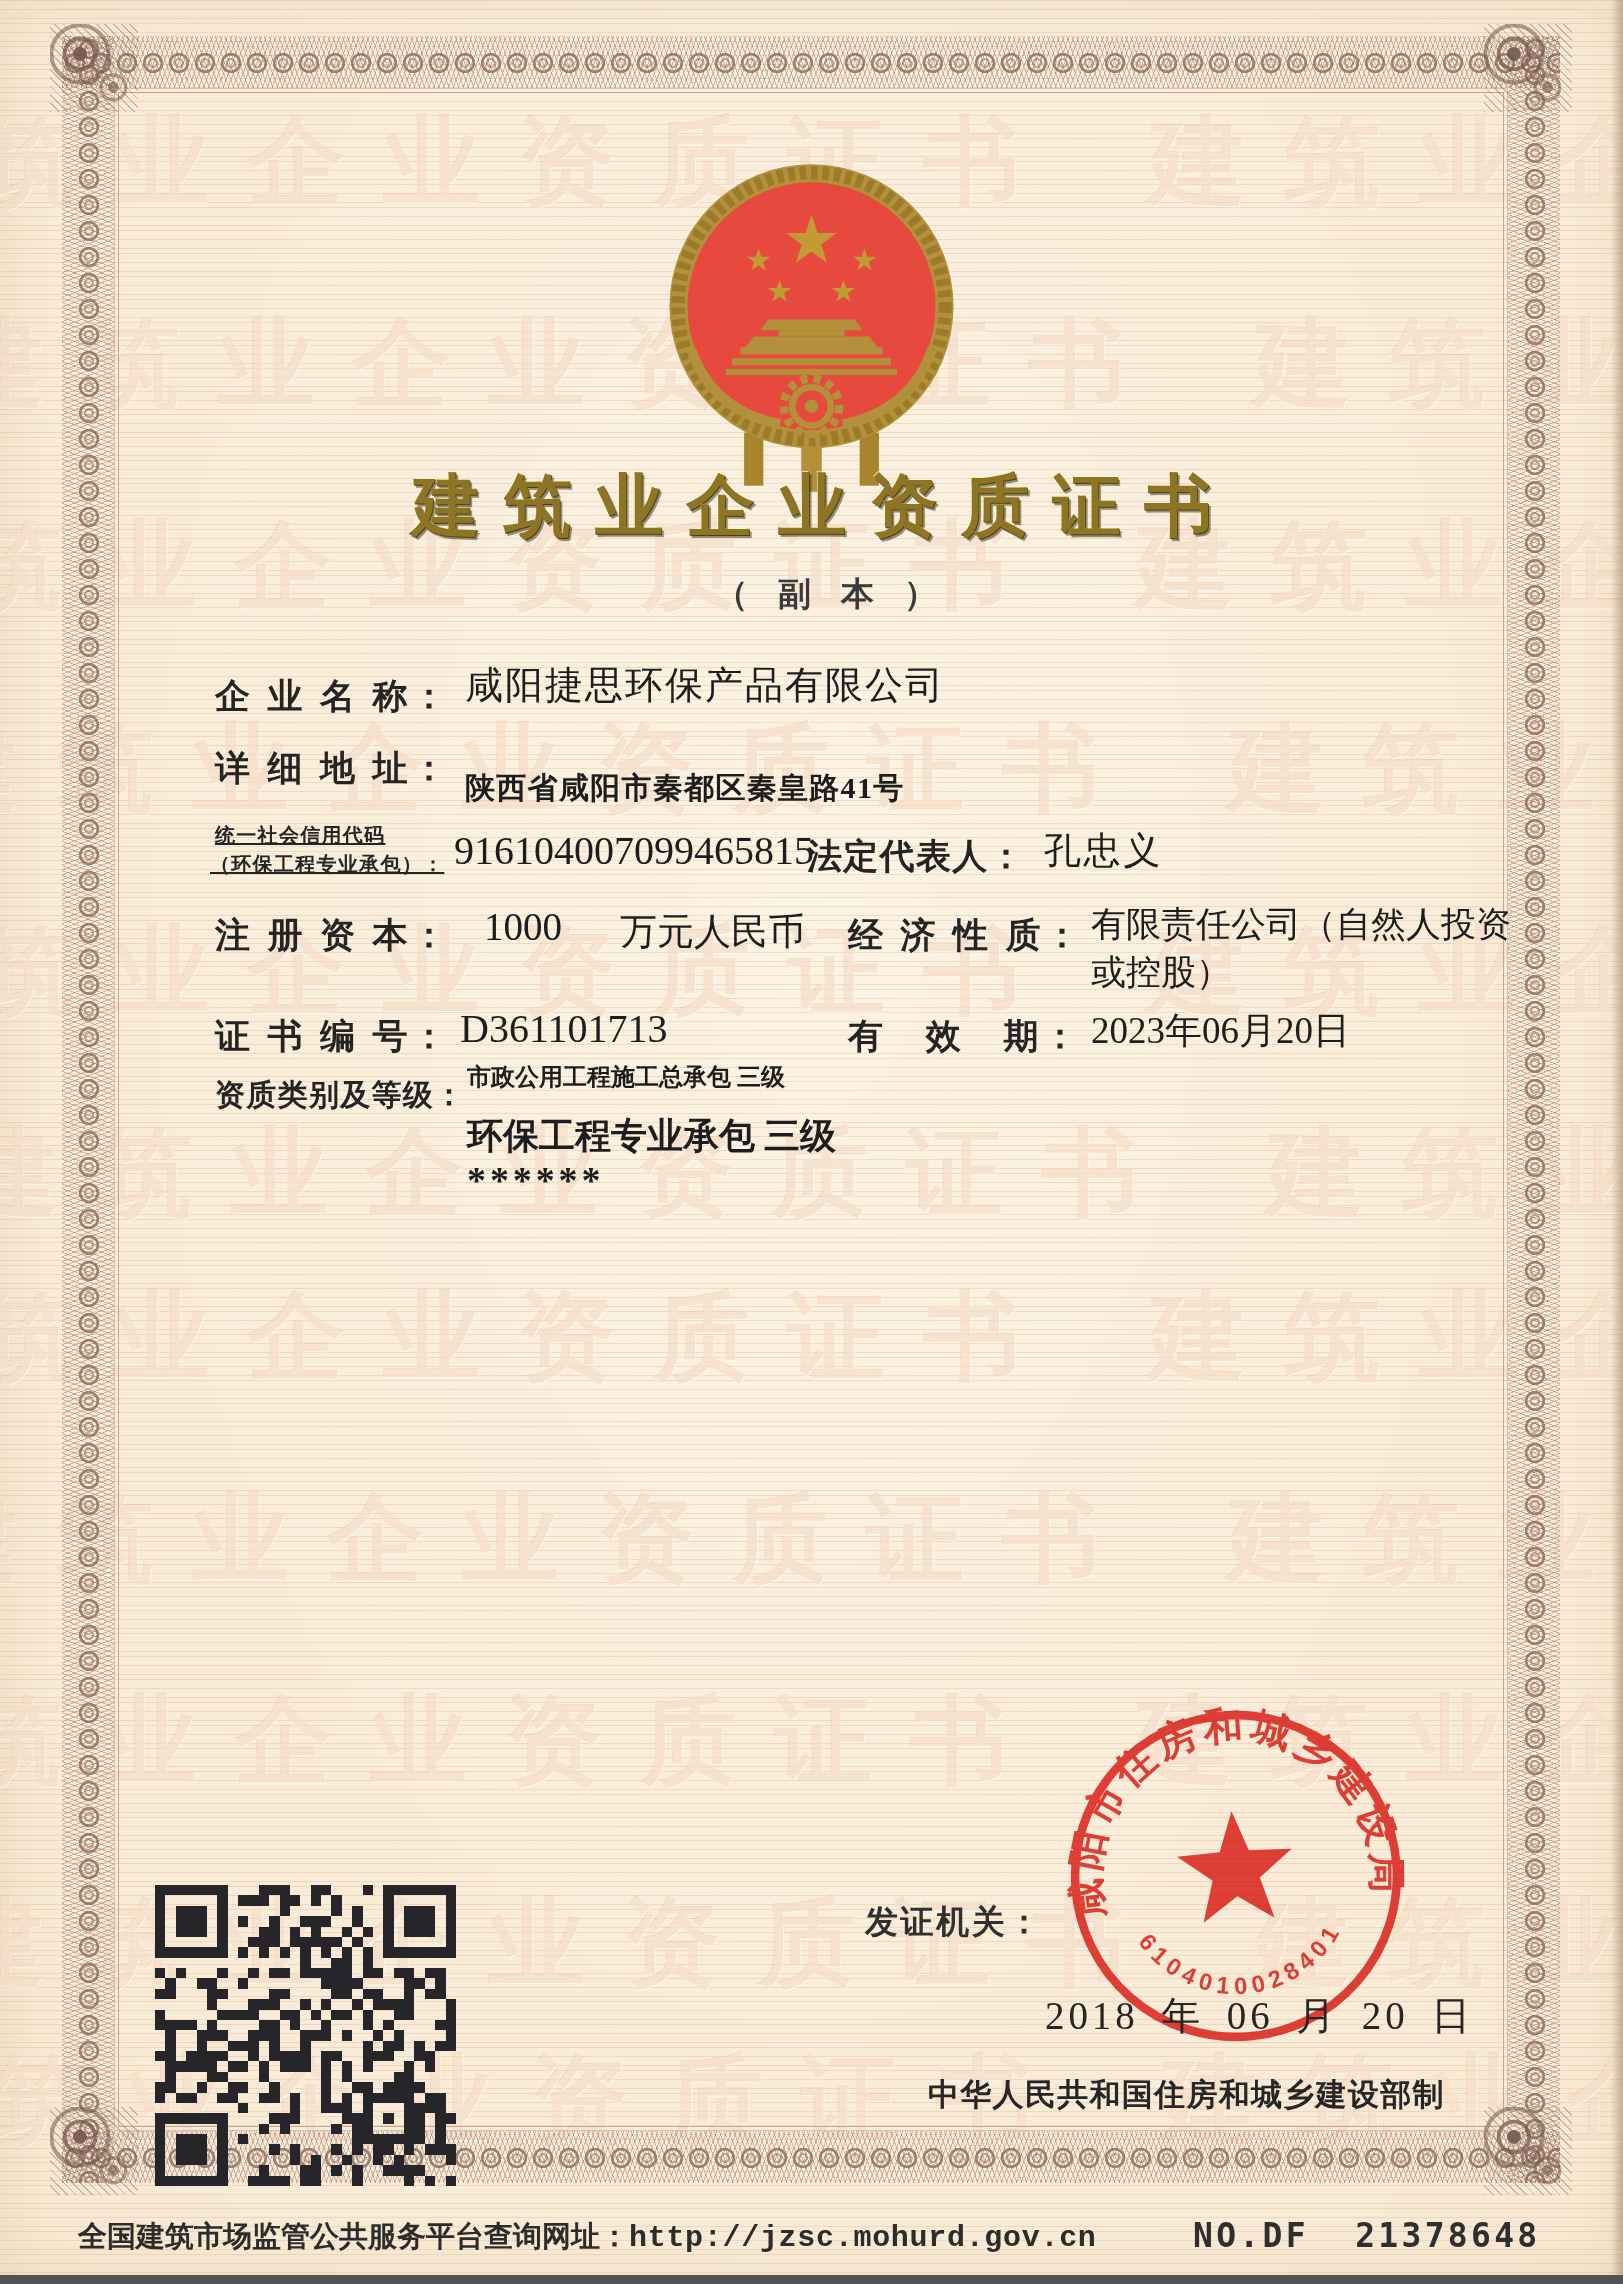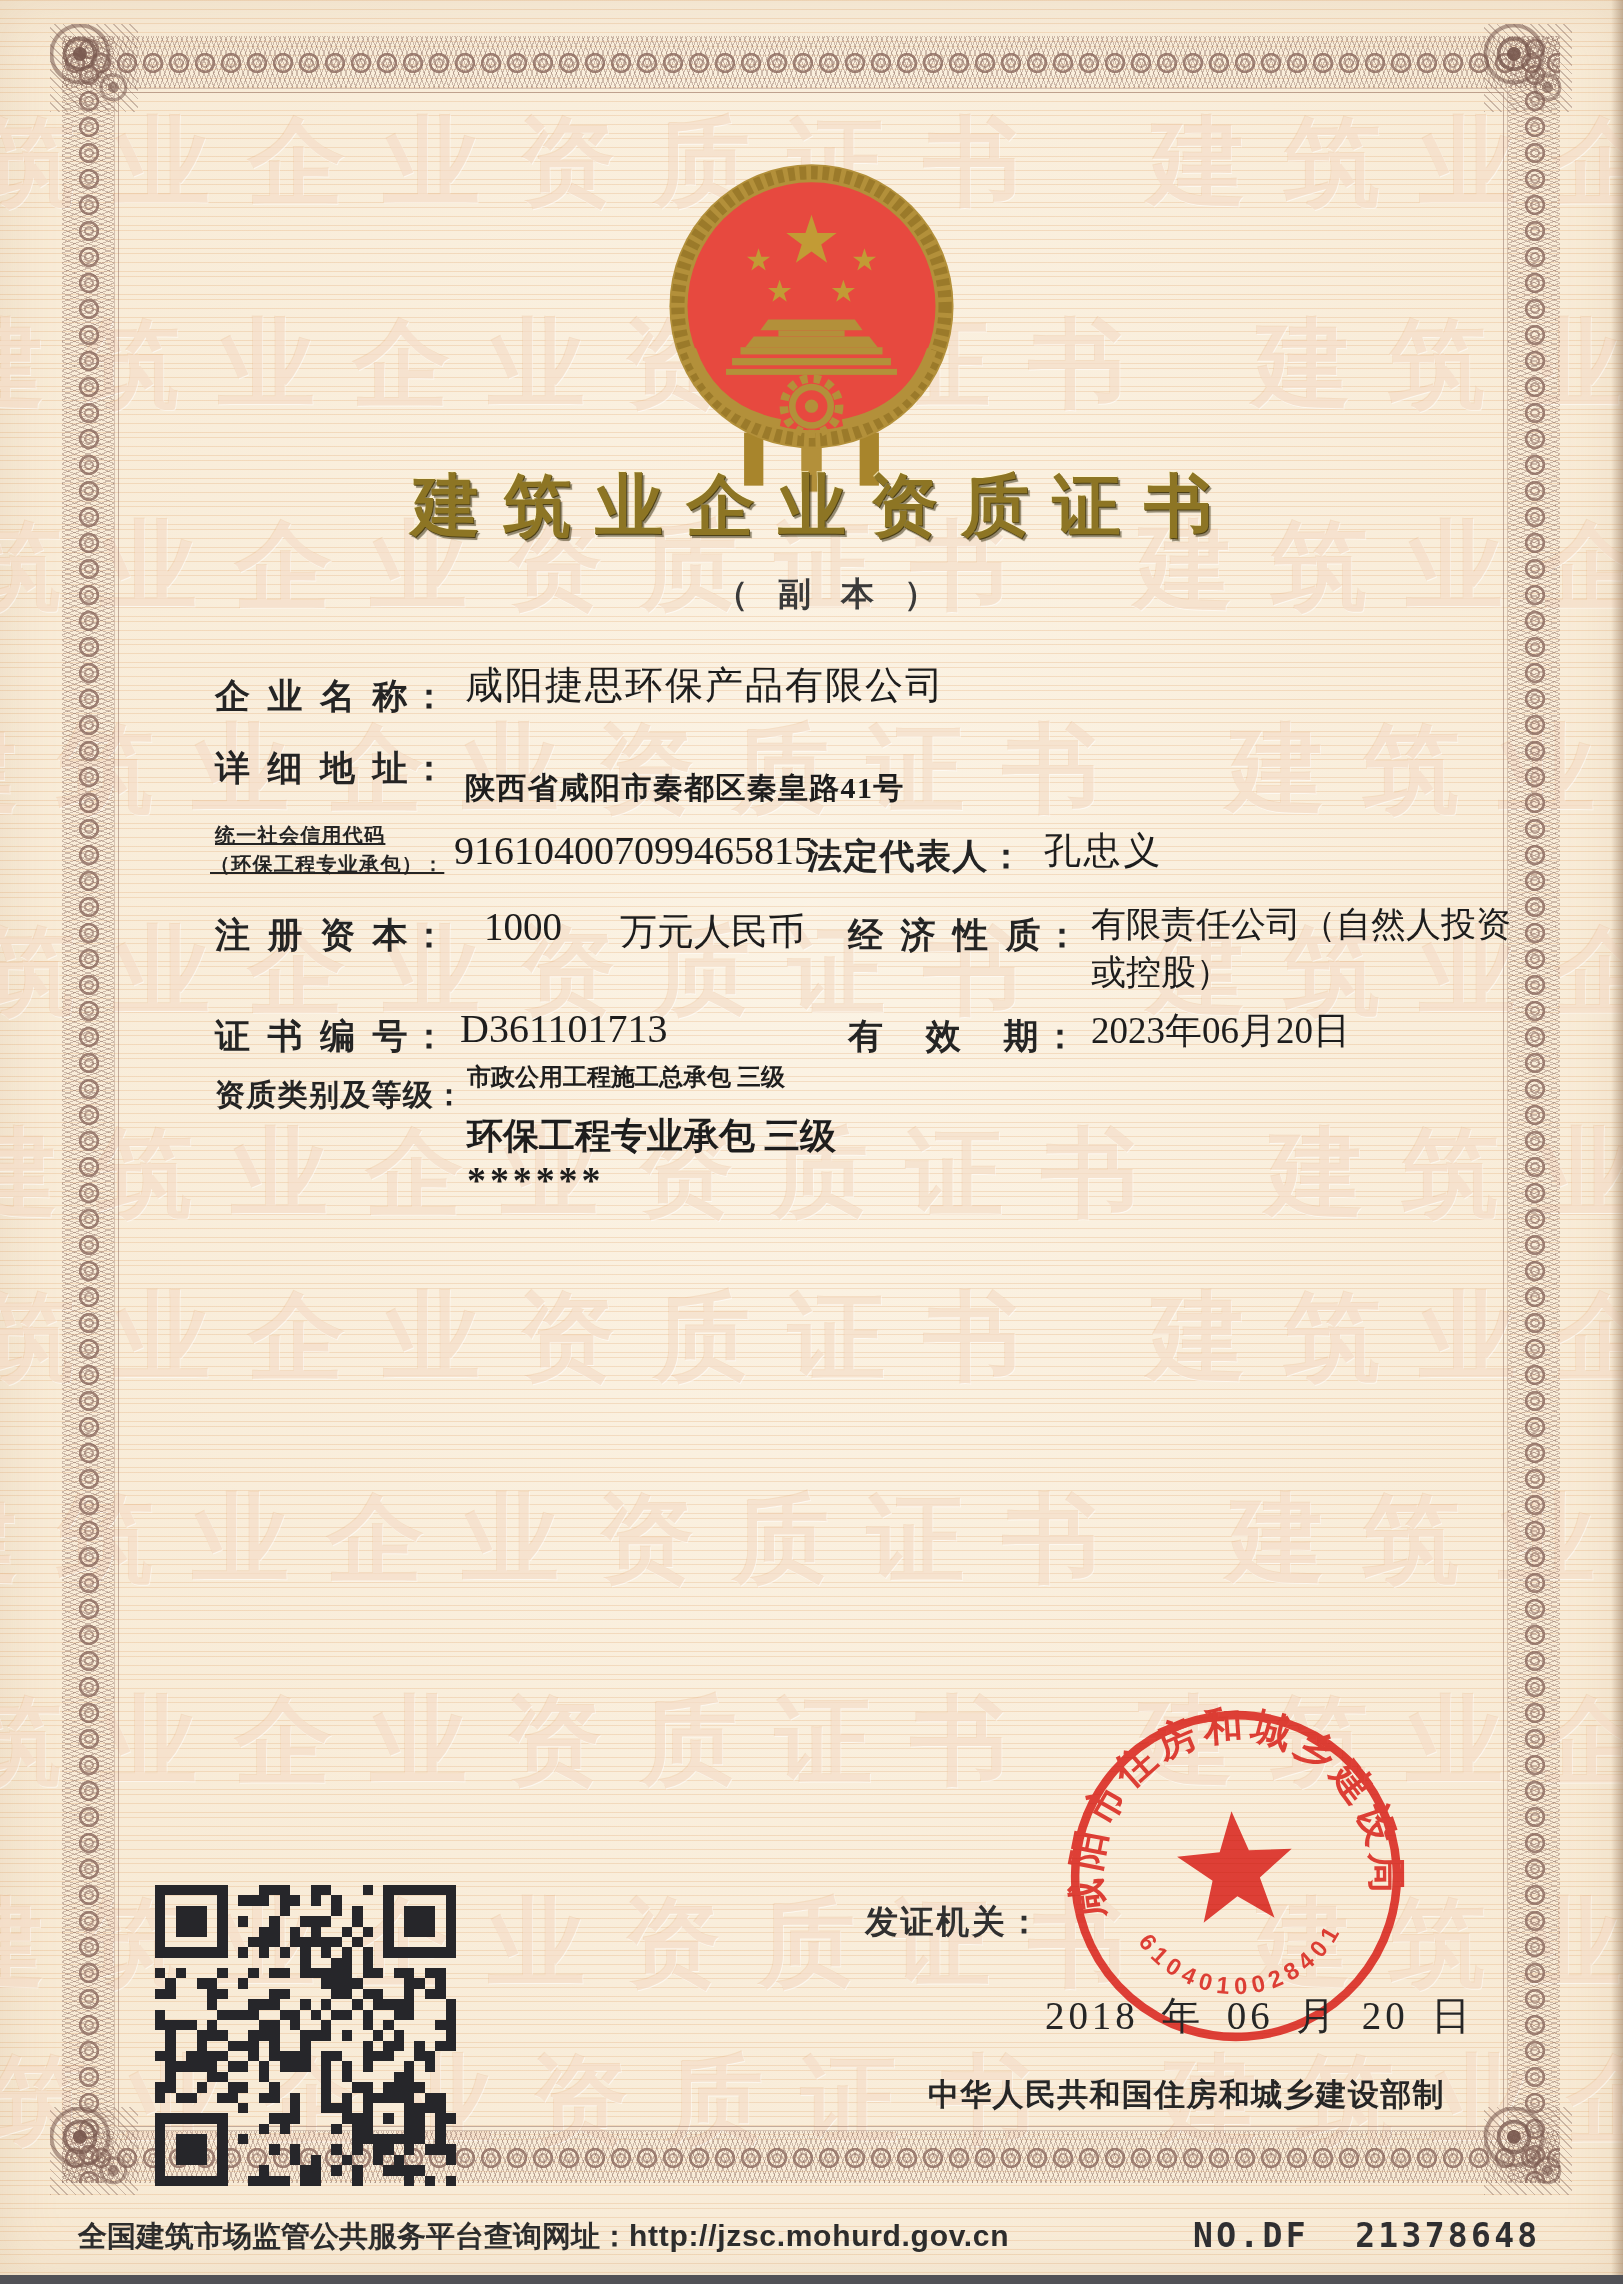--- a/index.html
+++ b/index.html
@@ -80,21 +80,21 @@
   .qr{position:absolute; left:155px; top:1885px; width:301px; height:301px; z-index:6;
       display:grid; grid-template-columns:repeat(29,1fr); grid-template-rows:repeat(29,1fr);}
   .qd{background:#26262a;}
   
   .issuer-label{position:absolute; left:865px; top:1900px; z-index:5; font-size:33px; font-weight:bold; color:#303030; letter-spacing:2.6px;}
   .stamp{position:absolute; left:1062px; top:1702px; width:348px; height:348px; z-index:6; mix-blend-mode:multiply; opacity:.92; transform:rotate(-4deg);}
   .issue-date{position:absolute; left:1045px; top:1989px; z-index:8; font-family:"Liberation Serif", serif; font-size:39px; color:#262626; letter-spacing:3.9px; word-spacing:9px; white-space:pre;}
   .made-by{position:absolute; left:928px; top:2074px; z-index:5; font-size:31px; font-weight:bold; color:#262626; letter-spacing:1.3px;}
   
   .footer-query{position:absolute; left:78px; top:2217px; z-index:5; font-size:29px; font-weight:bold; color:#2c2c2c; white-space:nowrap;}
-  .footer-query .url{font-family:Liberation Sans, sans-serif; font-weight:600; font-size:30px; letter-spacing:0.7px;}
+  .footer-query .url{font-family:Liberation Mono, monospace; font-weight:600; font-size:30px; letter-spacing:0.7px;}
   .footer-serial{position:absolute; left:1193px; top:2216px; z-index:5; font-family:"DejaVu Sans Mono", monospace; font-size:33px; font-weight:bold; color:#2f2f31; letter-spacing:3.3px; white-space:pre;}
   .edge-right{position:absolute; right:0; top:0; bottom:0; width:13px; z-index:9; background:linear-gradient(to right, rgba(0,0,0,0), rgba(150,122,95,.55));}
   .edge-bottom{position:absolute; left:0; right:0; bottom:0; height:9px; z-index:10; background:#515156;}
 </style>
 </head>
 <body>
 
 <div class="page">
 
   <div class="wm-layer">

